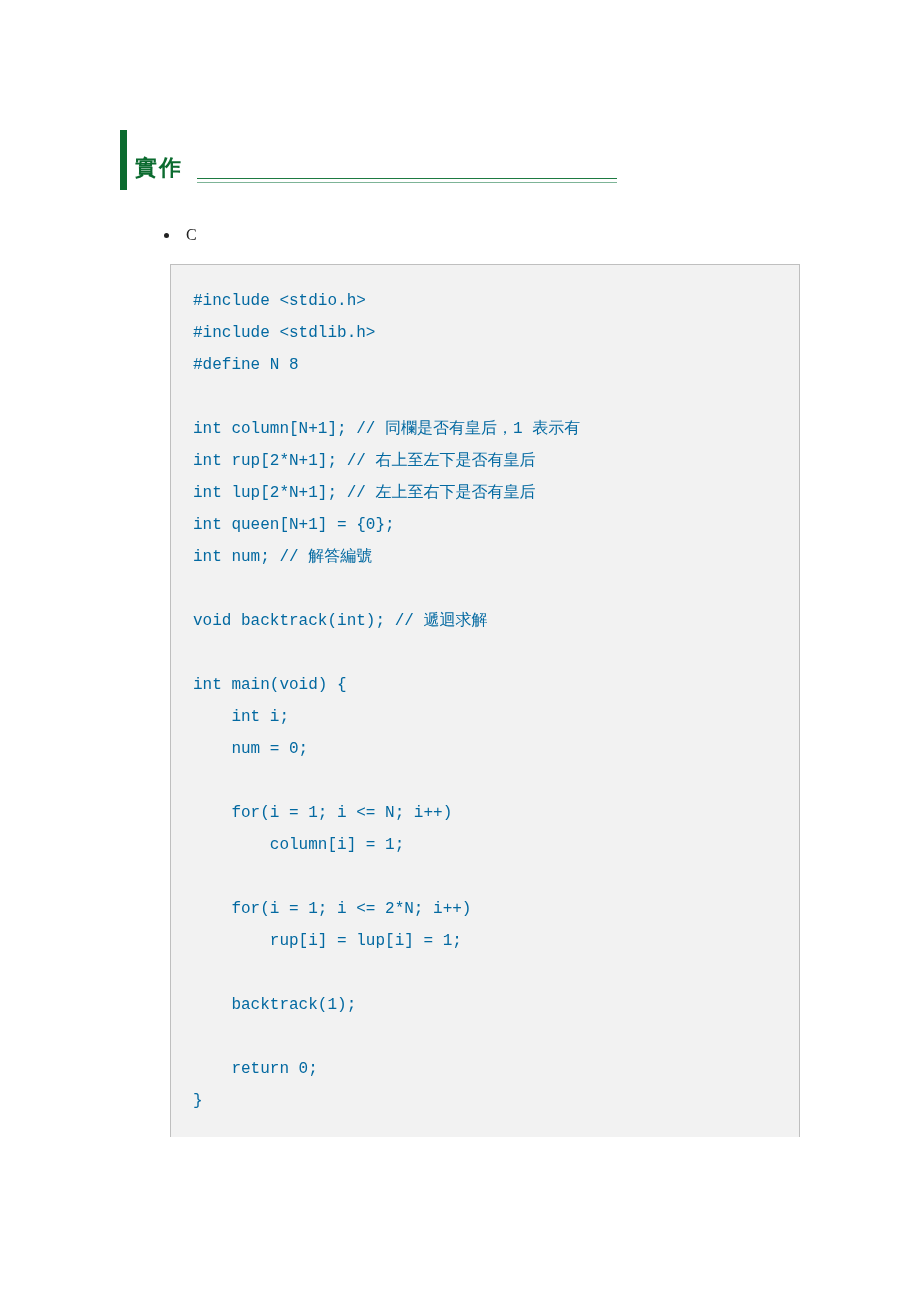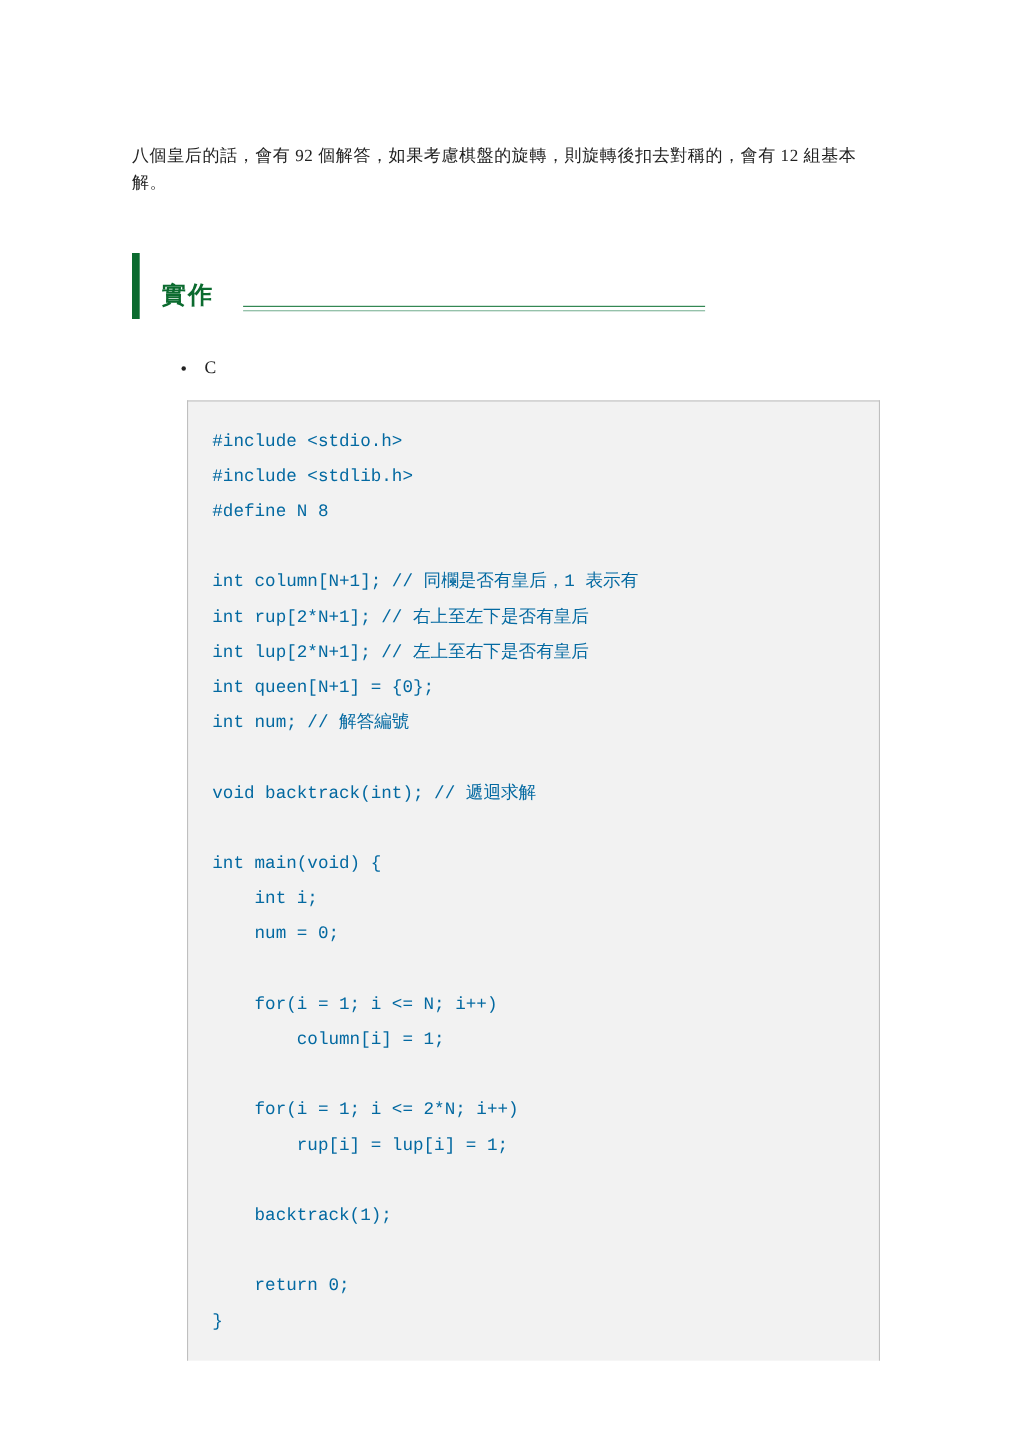--- a/index.html
+++ b/index.html
@@ -15,21 +15,20 @@
   }
   .paragraph {
     font-size: 15.5px;
     line-height: 1.6;
     letter-spacing: 0.5px;
     margin-bottom: 50px;
   }
   .section-header {
     display: flex;
     margin-bottom: 36px;
-    gap: 12px;
   }
   .section-bar {
     width: 7px;
     height: 60px;
     background: #0b6b2f;
     margin-right: 8px;
   }
   .section-title {
     font-size: 22px;
     font-weight: bold;
@@ -76,21 +75,20 @@
     white-space: pre;
     color: #0369a1;
     overflow: hidden;
   }
 </style>
 </head>
 <body>
 
 <div class="page">
 
-  <div class="paragraph">八個皇后的話，會有 92 個解答，如果考慮棋盤的旋轉，則旋轉後扣去對稱的，會有 12 組基本解。</div>
 
   <div class="section-header">
     <div class="section-bar"></div>
     <div class="section-title">實作</div>
     <div class="section-underline">
       <div class="thick"></div>
       <div class="thin"></div>
     </div>
   </div>
 

